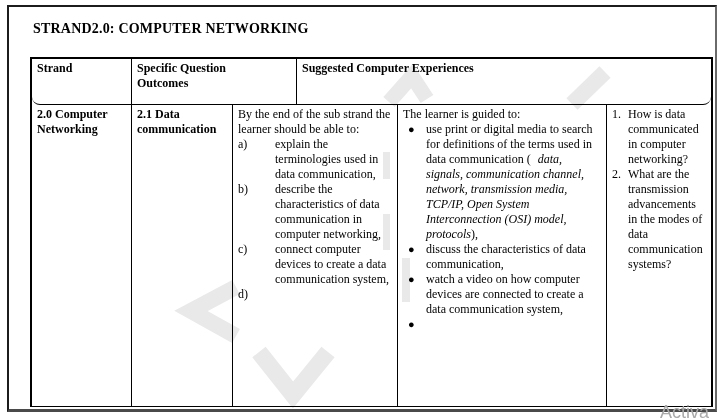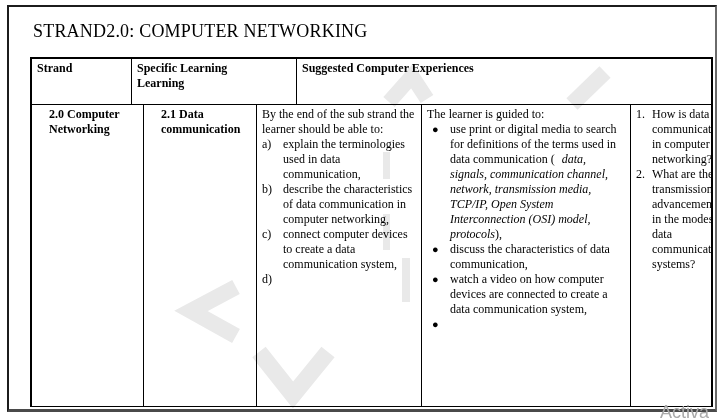--- a/index.html
+++ b/index.html
@@ -7,41 +7,41 @@
               font-family:"Liberation Serif", serif; color:#000; }
   .page { position:relative; width:724px; height:420px; background:#fff; }
 
   .frame { position:absolute; left:7px; top:5px; width:710px; height:407px;
            border-top:2px solid #1c1c1c; border-left:2px solid #1c1c1c;
            border-right:2px solid #6a6a6a; border-bottom:3px solid #4a4a4a;
            z-index:2; pointer-events:none; }
 
   .watermark { position:absolute; left:0; top:0; width:724px; height:420px; z-index:0; }
 
-  .title { position:absolute; left:33px; top:21px; font-size:18px; font-weight:normal;
+  .title { position:absolute; left:33px; top:21px; font-size:14px; font-weight:bold;
            letter-spacing:0.2px; z-index:1; white-space:nowrap; }
 
   .tbl { position:absolute; left:30px; top:57px; width:683px; height:350px;
          border:2px solid #000; border-bottom-width:1px; z-index:1; overflow:hidden; }
   .row { display:flex; }
-  .thead { height:46px; border-bottom:1px solid #000; }
+  .thead { height:46px; border-bottom:1px solid #000;border-radius:8px; }
   .tbody { height:301px; }
   .cell { flex:none; border-right:1px solid #000; padding:2px 5px 2px 5px;
           font-size:12px; line-height:15px; overflow:hidden; }
   .cell:last-child { border-right:none; }
   .c1 { width:100px; } .c2 { width:101px; } .c3 { width:165px; }
   .c4 { width:209px; } .c5 { width:104px; }
   .thead .cell { font-weight:bold; }
   .hdr-narrow { display:block; max-width:120px; }
-  .bold { font-weight:bold;margin-left:12px; }
+  .bold { font-weight:bold; }
   .it { font-style:italic;margin-left:7px; }
 
   .li { display:flex; }
   .li .lbl { flex:none; width:21px; }
-  .li .txt { flex:1; }
+  .li .txt { flex:1;margin-left:16px; }
   .bul { display:flex; }
   .bul .dot { flex:none; width:23px; padding-left:5px; font-size:11px; }
   .bul .txt { flex:1; }
   .q { display:flex; }
   .q .lbl { flex:none; width:16px; }
   .q .txt { flex:1; }
 
   .activate { position:absolute; left:660px; top:402px; z-index:3;
               font-family:"Liberation Sans", sans-serif; font-size:18px;
               color:#a9a9a9; white-space:nowrap; }
@@ -63,21 +63,21 @@
 
   <div class="frame"></div>
 
   <h1 class="title">STRAND2.0: COMPUTER NETWORKING</h1>
 
   <div class="tbl">
 
     <div class="row thead">
       <div class="cell c1">Strand</div>
       <div class="cell c3">
-        <span class="hdr-narrow">Specific Learning Learning</span>
+        <span class="hdr-narrow">Specific Question Outcomes</span>
       </div>
       <div class="cell c4">Suggested Computer Experiences</div>
     </div>
 
     <div class="row tbody">
 
       <div class="cell c1 bold">2.0 Computer Networking</div>
 
       <div class="cell c2 bold">2.1 Data communication</div>
 

